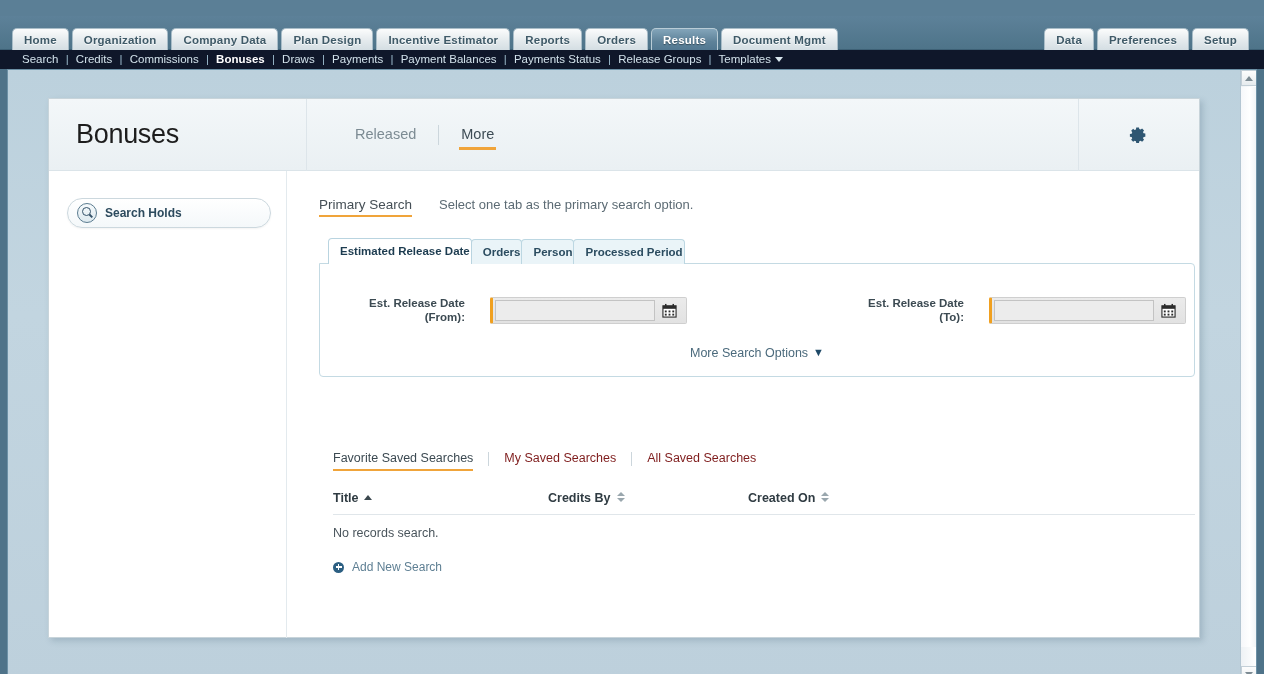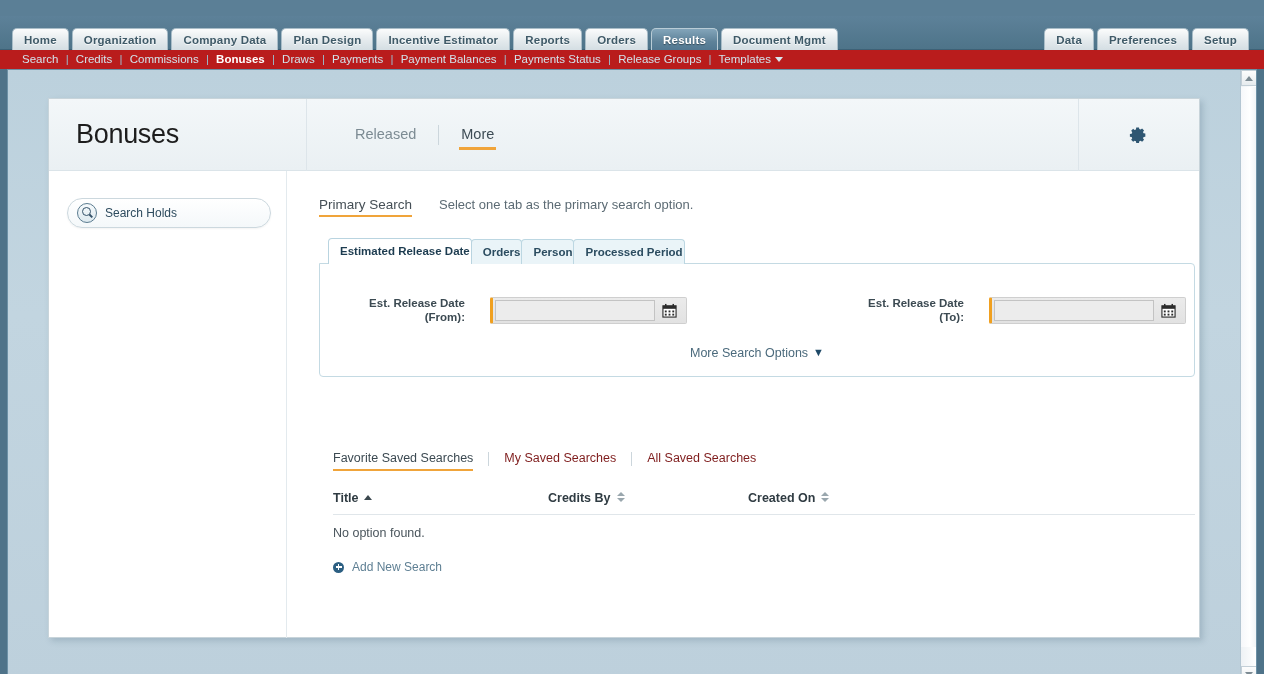--- a/index.html
+++ b/index.html
@@ -73,21 +73,21 @@
     text-shadow: 0 1px 1px rgba(0,0,0,0.4);
   }
   .ptab-spacer { flex: 1 1 auto; }
 
   
   .subnav {
     position: absolute;
     left: 0; top: 34px;
     width: 1264px;
     height: 19px;
-    background: #b91c1c;
+    background: #0f172a;
     color: #cfe0ea;
     font-size: 11.5px;
     line-height: 19px;
     padding-left: 22px;
     box-sizing: border-box;
     white-space: nowrap;
     overflow: hidden;
   }
   .subnav .sn-item { color: #d2e2eb; cursor: pointer; }
   .subnav .sn-item.active { color: #ffffff; font-weight: bold; }
@@ -235,21 +235,21 @@
   .pill-icon::after {
     content: "";
     position: absolute;
     left: 10.5px; top: 10.5px;
     width: 4px; height: 1.6px;
     background: #35536a;
     transform: rotate(45deg);
   }
   .pill-label {
     font-size: 12px;
-    font-weight: normal;
+    font-weight: bold;
     color: #2d4b5e;
   }
 
   .main {
     flex: 1 1 auto;
     padding: 26px 30px 0 32px;
     box-sizing: border-box;
   }
 
   
@@ -685,21 +685,21 @@
               <table class="tbl">
                 <thead>
                   <tr>
                     <th style="width:215px"><span>Title</span><span class="sort-asc"></span></th>
                     <th style="width:200px"><span>Credits By</span><span class="sort-both"></span></th>
                     <th><span>Created On</span><span class="sort-both"></span></th>
                   </tr>
                 </thead>
                 <tbody>
                   <tr>
-                    <td colspan="3">No option found.</td>
+                    <td colspan="3">No records search.</td>
                   </tr>
                 </tbody>
               </table>
 
               <div class="add-row">
                 <span class="plus-icon"></span>
                 <span class="add-label">Add New Search</span>
               </div>
             </div>
 

